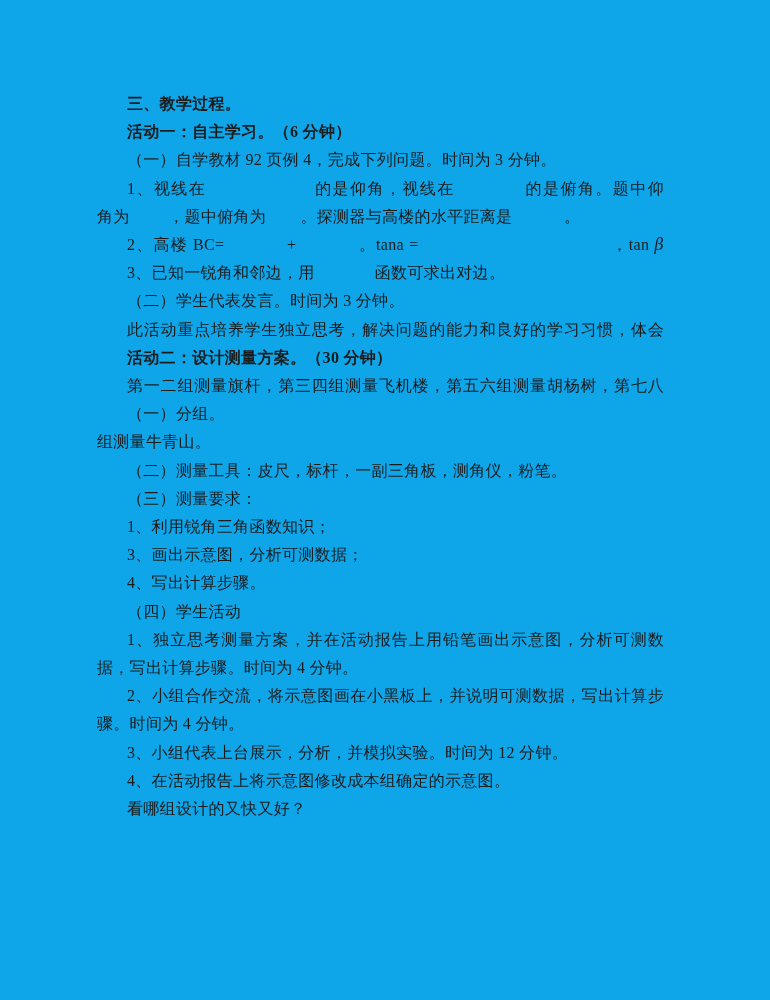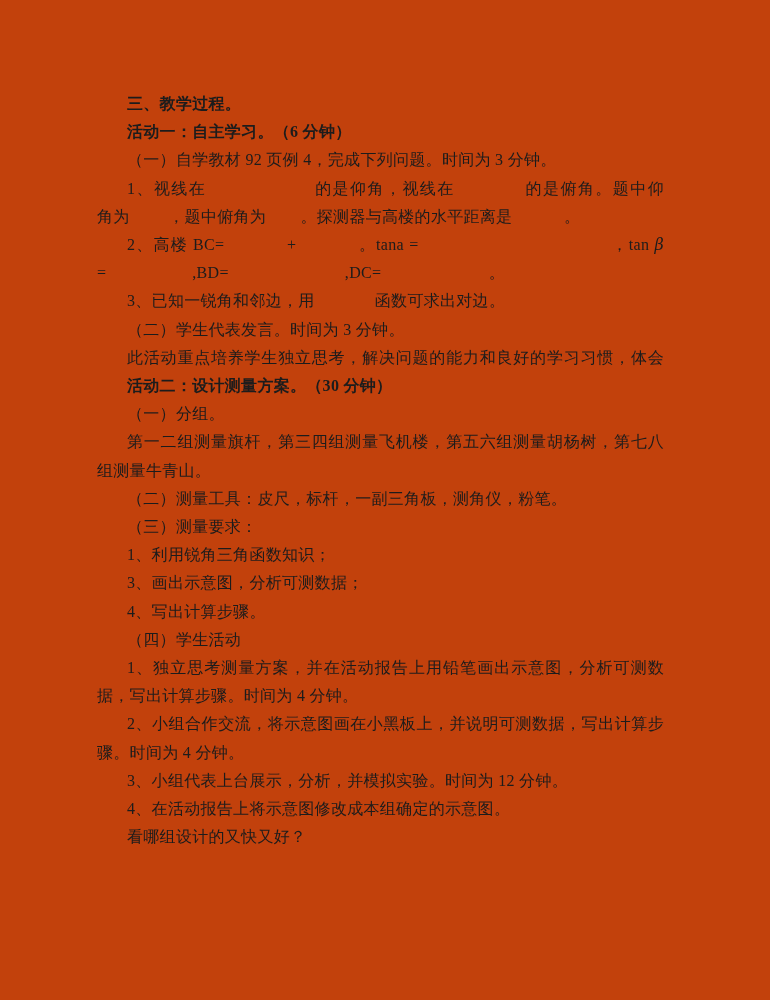--- a/index.html
+++ b/index.html
@@ -10,21 +10,21 @@
   body {
     width: 770px;
     height: 1000px;
     overflow: hidden;
   }
   .page {
     box-sizing: border-box;
     width: 770px;
     height: 1000px;
     padding: 90px 106px 0 97px;
-    background: #c2410c;
+    background: #0ea5e9;
     font-family: "Liberation Serif", "DejaVu Serif", serif;
     font-size: 16px;
     color: #1c1c1c;
   }
   .line {
     line-height: 28.2px;
     min-height: 28.2px;
     white-space: pre-wrap;
     letter-spacing: 0.3px;
   }
@@ -36,27 +36,26 @@
 </head>
 <body>
 
 <div class="page">
   <div class="line ind b">三、教学过程。</div>
   <div class="line ind b">活动一：自主学习。（6 分钟）</div>
   <div class="line ind">（一）自学教材 92 页例 4，完成下列问题。时间为 3 分钟。</div>
   <div class="line ind full">1、视线在                    的是仰角，视线在             的是俯角。题中仰</div>
   <div class="line">角为         ，题中俯角为        。探测器与高楼的水平距离是            。</div>
   <div class="line ind full"><span>2、高楼 BC=            +            。tana =                                     ，tan </span><em class="beta">β</em></div>
-  <div class="line">=                    ,BD=                           ,DC=                         。</div>
   <div class="line ind">3、已知一锐角和邻边，用              函数可求出对边。</div>
   <div class="line ind">（二）学生代表发言。时间为 3 分钟。</div>
   <div class="line ind full">此活动重点培养学生独立思考，解决问题的能力和良好的学习习惯，体会</div>
   <div class="line ind b">活动二：设计测量方案。（30 分钟）</div>
+  <div class="line ind full">第一二组测量旗杆，第三四组测量飞机楼，第五六组测量胡杨树，第七八</div>
   <div class="line ind">（一）分组。</div>
-  <div class="line ind full">第一二组测量旗杆，第三四组测量飞机楼，第五六组测量胡杨树，第七八</div>
   <div class="line">组测量牛青山。</div>
   <div class="line ind">（二）测量工具：皮尺，标杆，一副三角板，测角仪，粉笔。</div>
   <div class="line ind">（三）测量要求：</div>
   <div class="line ind">1、利用锐角三角函数知识；</div>
   <div class="line ind">3、画出示意图，分析可测数据；</div>
   <div class="line ind">4、写出计算步骤。</div>
   <div class="line ind">（四）学生活动</div>
   <div class="line ind full">1、独立思考测量方案，并在活动报告上用铅笔画出示意图，分析可测数</div>
   <div class="line">据，写出计算步骤。时间为 4 分钟。</div>
   <div class="line ind full">2、小组合作交流，将示意图画在小黑板上，并说明可测数据，写出计算步</div>

